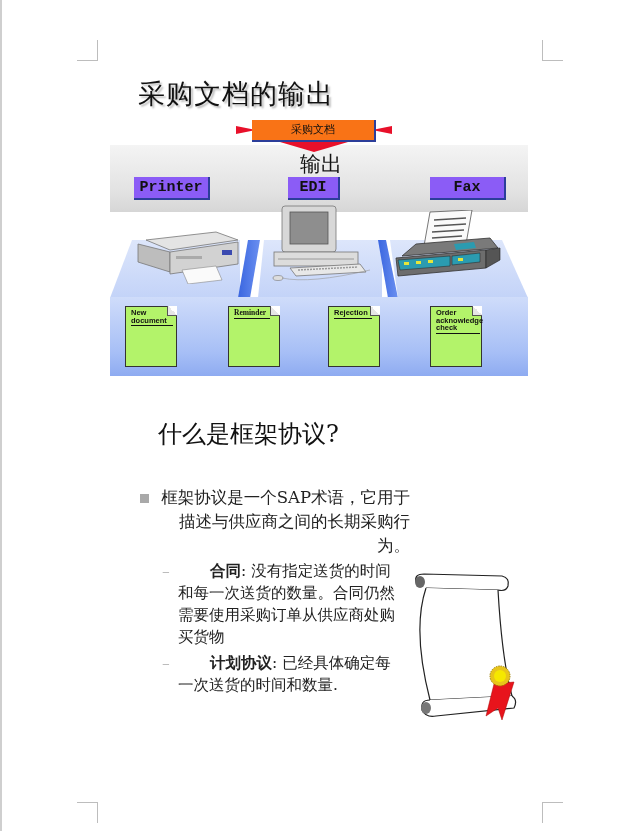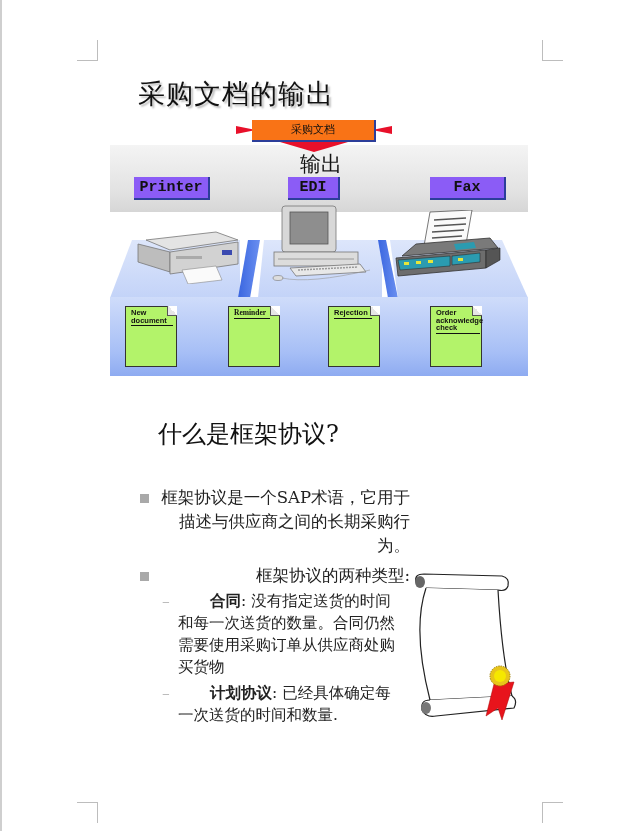--- a/index.html
+++ b/index.html
@@ -150,24 +150,20 @@
   </div>
 </div>
 
 <h2 class="section-title">什么是框架协议?</h2>
 
 <div class="bullets">
   <div class="b1">
     <span class="sq"></span>
     <span>框架协议是一个SAP术语，它用于描述与供应商之间的长期采购行为。</span>
   </div>
-  <div class="b1" style="margin-top:6px;">
-    <span class="sq"></span>
-    <span>框架协议的两种类型:</span>
-  </div>
   <div class="b2" style="margin-top:2px;width:222px;">
     <span class="dash">–</span>
     <b>合同</b><span>: 没有指定送货的时间和每一次送货的数量。合同仍然需要使用采购订单从供应商处购买货物</span>
   </div>
   <div class="b2" style="margin-top:4px;width:222px;">
     <span class="dash">–</span>
     <b>计划协议</b><span>: 已经具体确定每一次送货的时间和数量.</span>
   </div>
 </div>
 

